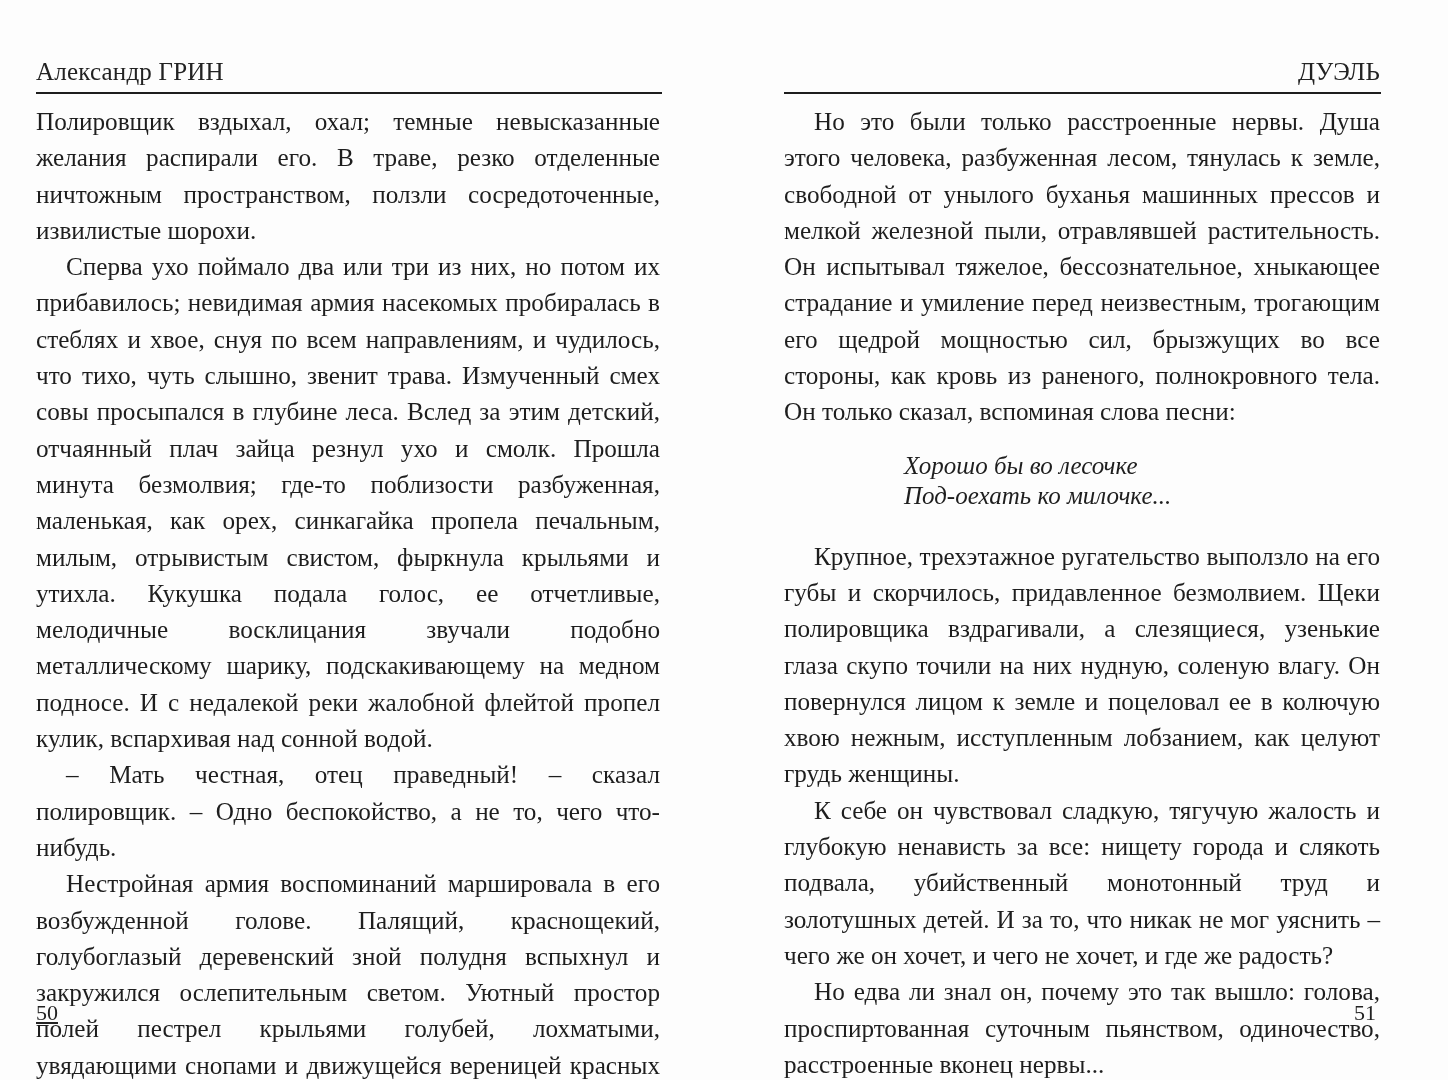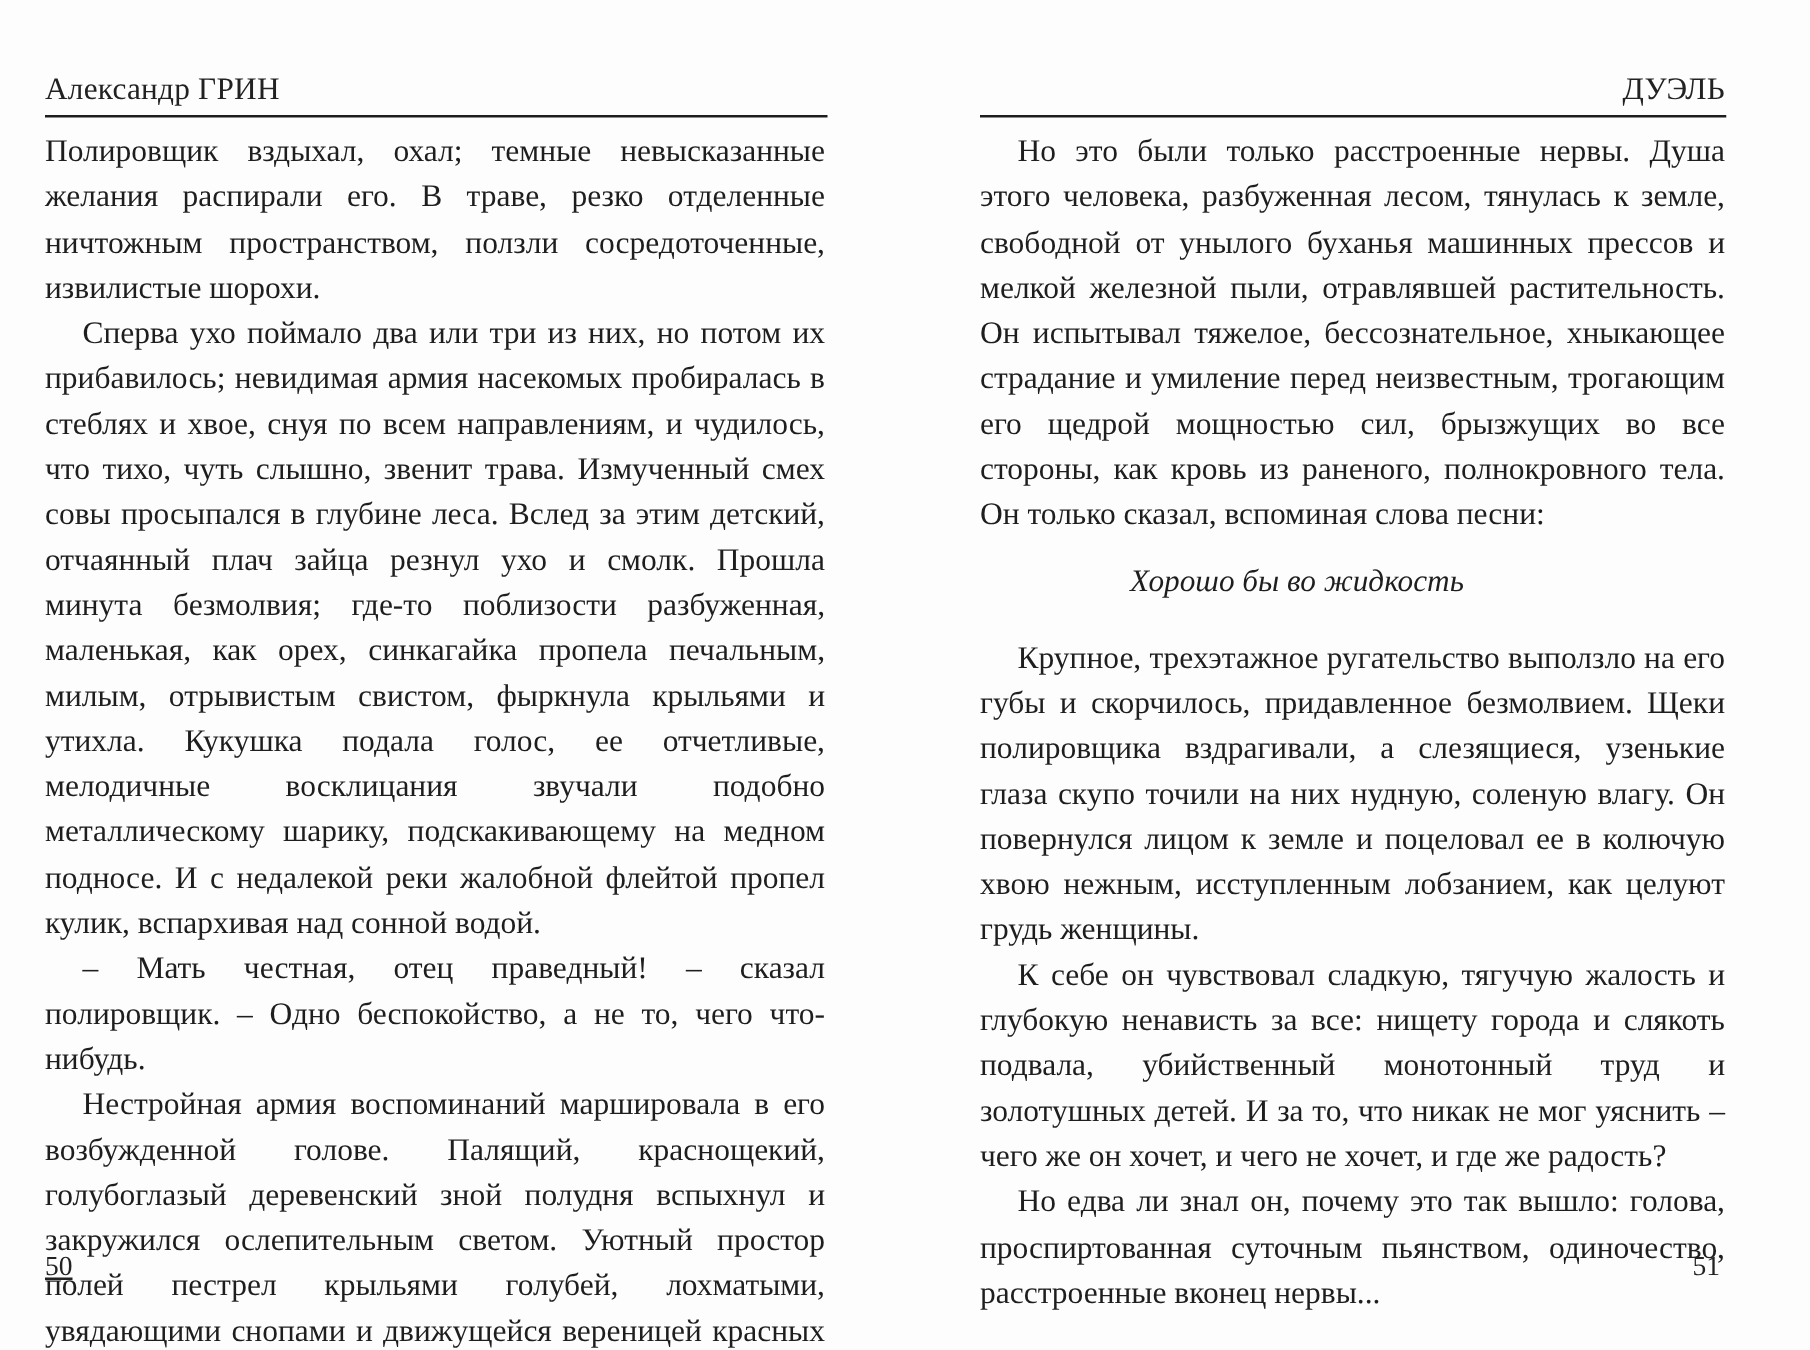--- a/index.html
+++ b/index.html
@@ -102,21 +102,22 @@
     </div>
     <div class="folio">50</div>
   </div>
 
   <div class="page right">
     <div class="running-head">ДУЭЛЬ</div>
     <div class="head-rule"></div>
     <div class="body-text">
       <p class="indent">Но это были только расстроенные нервы. Душа этого человека, разбуженная лесом, тянулась к земле, свободной от унылого буханья машинных прессов и мелкой железной пыли, отравлявшей растительность. Он испытывал тяжелое, бессознательное, хныкающее страдание и умиление перед неизвестным, трогающим его щедрой мощностью сил, брызжущих во все стороны, как кровь из раненого, полнокровного тела. Он только сказал, вспоминая слова песни:</p>
       <div class="verse">
-        <span class="line">Хорошо бы во жидкость</span>
+        <span class="line">Хорошо бы во лесочке</span>
+        <span class="line">Под-оехать ко милочке...</span>
       </div>
       <p class="indent">Крупное, трехэтажное ругательство выползло на его губы и скорчилось, придавленное безмолвием. Щеки полировщика вздрагивали, а слезящиеся, узенькие глаза скупо точили на них нудную, соленую влагу. Он повернулся лицом к земле и поцеловал ее в колючую хвою нежным, исступленным лобзанием, как целуют грудь женщины.</p>
       <p class="indent">К себе он чувствовал сладкую, тягучую жалость и глубокую ненависть за все: нищету города и слякоть подвала, убийственный монотонный труд и золотушных детей. И за то, что никак не мог уяснить – чего же он хочет, и чего не хочет, и где же радость?</p>
       <p class="indent">Но едва ли знал он, почему это так вышло: голова, проспиртованная суточным пьянством, одиночество, расстроенные вконец нервы...</p>
 
     </div>
     <div class="folio">51</div>
   </div>
 
 </div>

